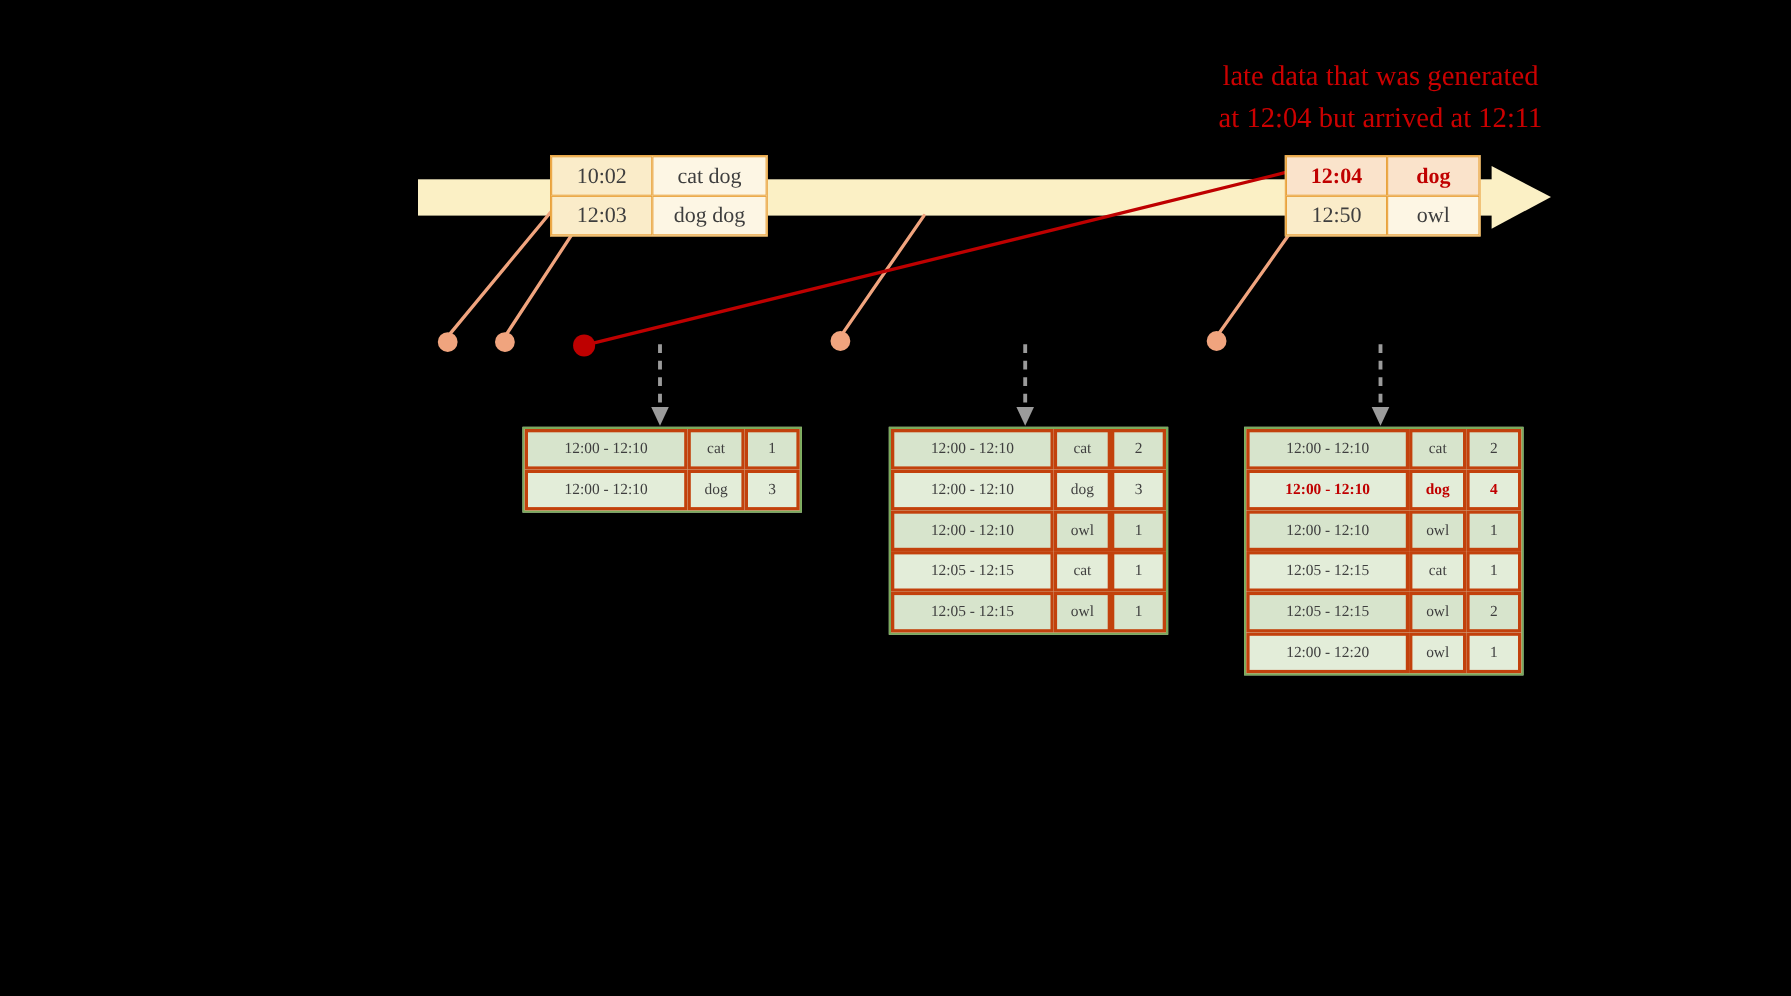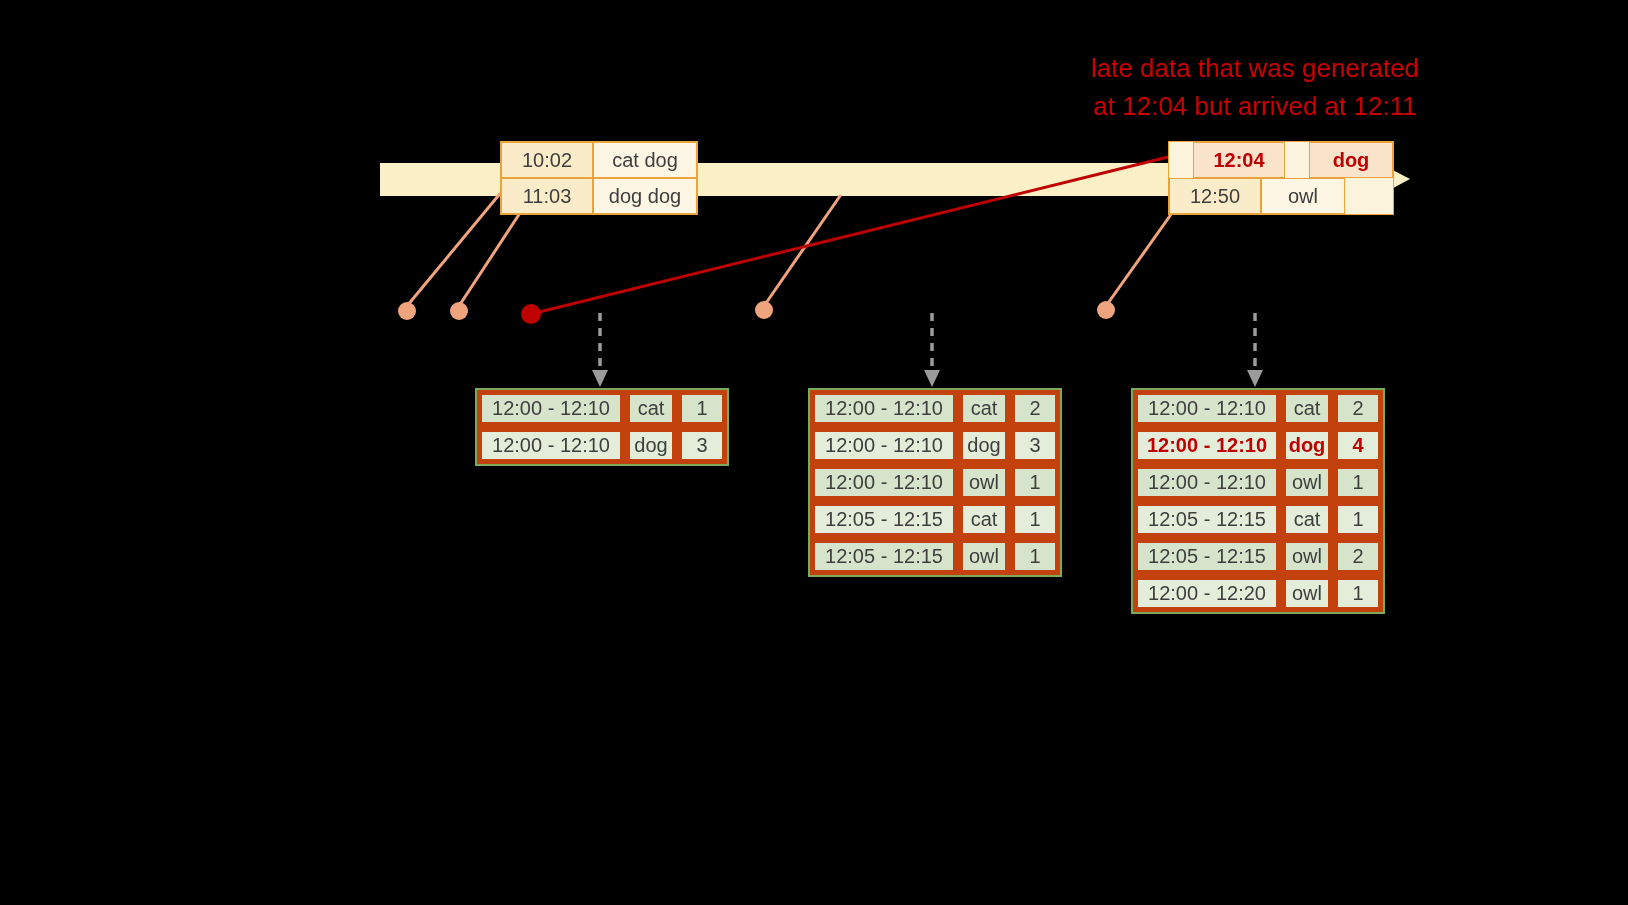--- a/index.html
+++ b/index.html
@@ -6,21 +6,21 @@
     margin: 0;
     padding: 0;
     background: #000000;
   }
   .canvas {
     position: relative;
     width: 1628px;
     height: 905px;
     background: #000000;
     overflow: hidden;
-    font-family: Liberation Sans, sans-serif;
+    font-family: Liberation Serif, serif;
   }
   .overlay {
     position: absolute;
     left: 0; top: 0;
     width: 1628px; height: 905px;
   }
   
   .annotation {
     position: absolute;
     color: #CC0000;
@@ -50,37 +50,36 @@
     color: #3E3E3E;
     height: 36px;
   }
   .ev-time  { width: 92px; background: #FAECC9; }
   .ev-word  { width: 104px; background: #FDF6E4; }
   .ev-word-sm { width: 84px; background: #FDF6E4; }
   .late-row .ev-cell {
     color: #C00000;
     font-weight: 600;
     background: #FAE3CB;
-    margin-left: 24px;
   }
 
   
   .res-table {
     position: absolute;
     border: 2px solid #7BAA5B;
     background: #DDE9D4;
   }
   .res-row { display: flex; }
   .res-cell {
     display: flex;
     align-items: center;
     justify-content: center;
     box-sizing: border-box;
-    border: 5px solid #c2410c;
-    font-size: 20px;
+    border: 3px solid #c2410c;
+    font-size: 14px;
     color: #3E3E3E;
     height: 37px;
   }
   .res-row:nth-child(odd)  .res-cell { background: #D7E4CC; }
   .res-row:nth-child(even) .res-cell { background: #E3EDD9; }
   .c-window { width: 148px; }
   .c-word   { width: 52px; }
   .c-count  { width: 50px; }
   .late-res .res-cell {
     color: #C00000;
@@ -127,21 +126,21 @@
 
   <div class="annotation late-note">late data that was generated
 at 12:04 but arrived at 12:11</div>
 
   <div class="ev-table" style="left:500px; top:141px;">
     <div class="ev-row">
       <div class="ev-cell ev-time">10:02</div>
       <div class="ev-cell ev-word">cat dog</div>
     </div>
     <div class="ev-row">
-      <div class="ev-cell ev-time">11:03</div>
+      <div class="ev-cell ev-time">12:03</div>
       <div class="ev-cell ev-word">dog dog</div>
     </div>
   </div>
 
 
   <div class="ev-table" style="left:1168px; top:141px;">
     <div class="ev-row late-row">
       <div class="ev-cell ev-time">12:04</div>
       <div class="ev-cell ev-word-sm">dog</div>
     </div>

